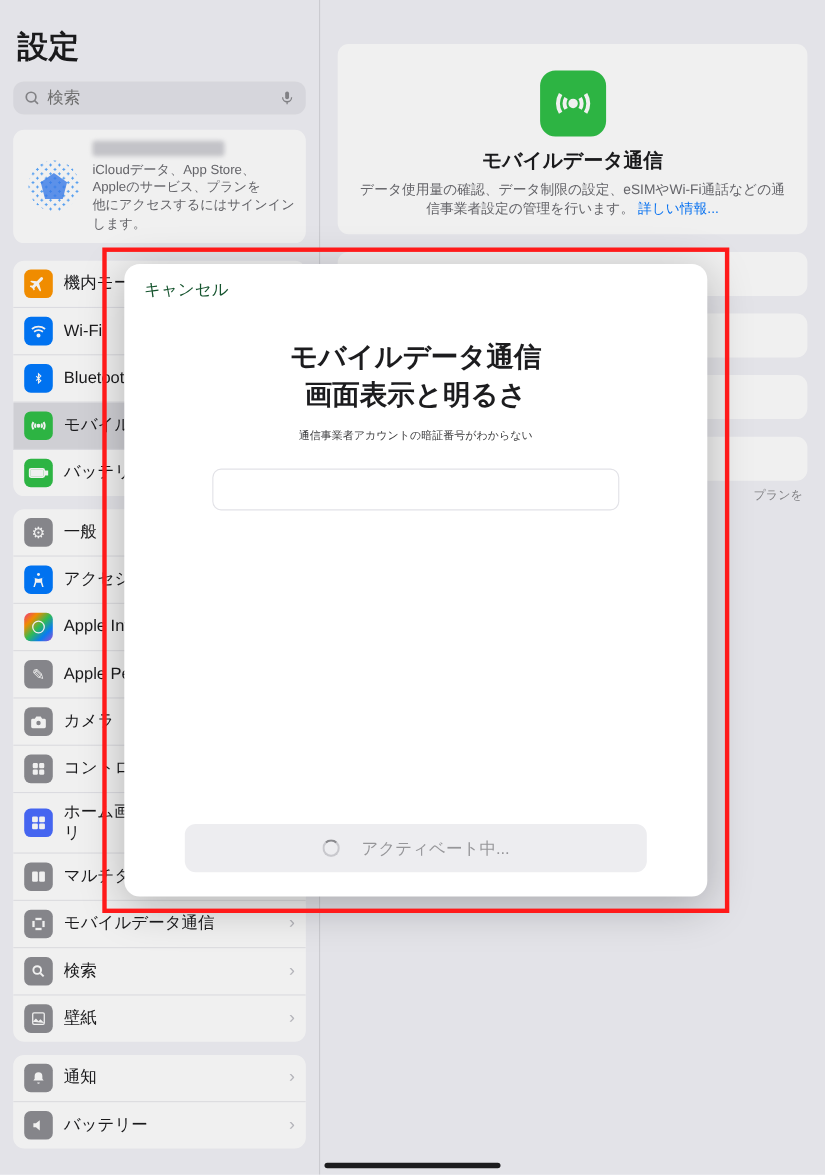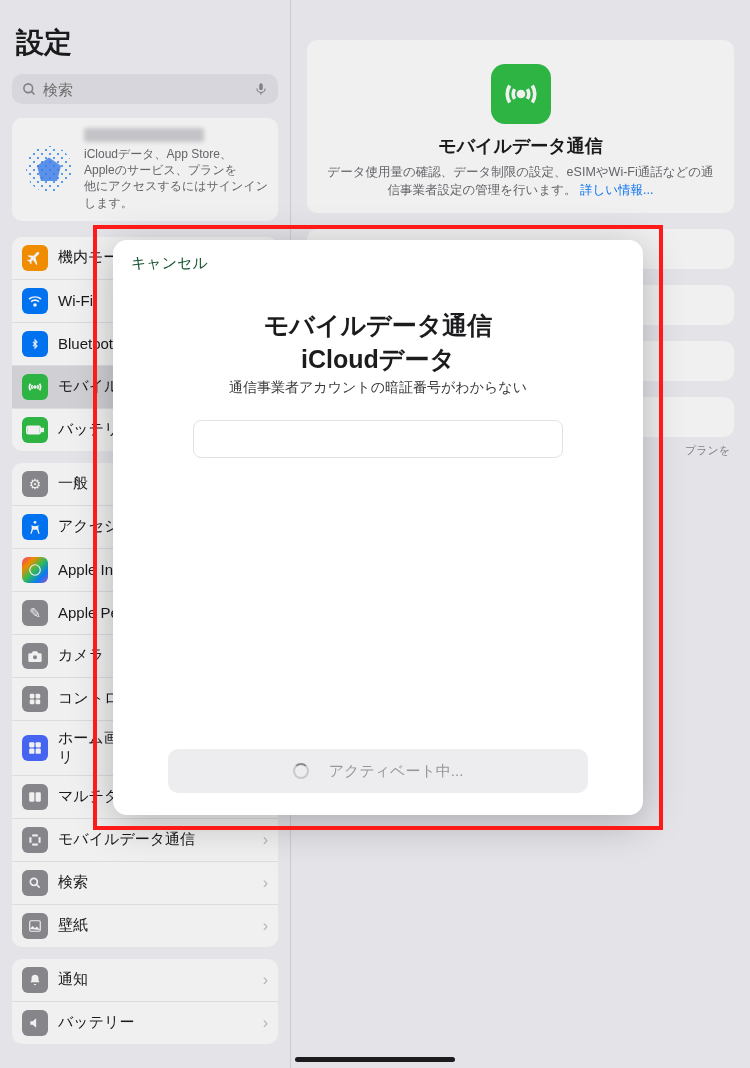--- a/index.html
+++ b/index.html
@@ -138,21 +138,21 @@
     background: #ffffff;
     border-radius: 14px;
     box-shadow: 0 8px 40px rgba(0,0,0,0.25);
     z-index: 10;
     display:flex; flex-direction:column;
     padding: 14px 18px 18px 18px;
   }
   .modal-cancel { color:#14532d; font-size:15px; }
   .modal-body { flex:1; text-align:center; padding-top:36px;}
   .modal-title { font-size:25px; font-weight:700; line-height:1.35;}
-  .modal-sub { font-size:14px; color:#3a3a3c; margin-top:0; line-height:1.5;}
+  .modal-sub { font-size:10px; color:#3a3a3c; margin-top:12px; line-height:1.5;}
   .pin-input {
     width: 370px; height:38px;
     border:1px solid #e2e2e7; border-radius:8px;
     margin: 22px auto 0 auto; display:block;
     padding: 0 10px; font-size:15px;
   }
   .activate-btn {
     width: 420px; height:44px;
     background:#ededf0; border:none; border-radius:10px;
     color:#969699; font-size:15px;
@@ -412,21 +412,21 @@
 
 <div class="dim-overlay"></div>
 
 <div class="modal">
   <div>
     <span class="modal-cancel">キャンセル</span>
   </div>
   <div class="modal-body">
     <div class="modal-title">
       <span>モバイルデータ通信</span><br>
-      <span>iCloudデータ</span>
+      <span>画面表示と明るさ</span>
     </div>
     <div class="modal-sub">
       <span>通信事業者アカウントの暗証番号がわからない</span><br>
     </div>
     <input class="pin-input" type="password" style="">
   </div>
   <button class="activate-btn">
     <span class="spinner"></span>
     <span>アクティベート中...</span>
   </button>

